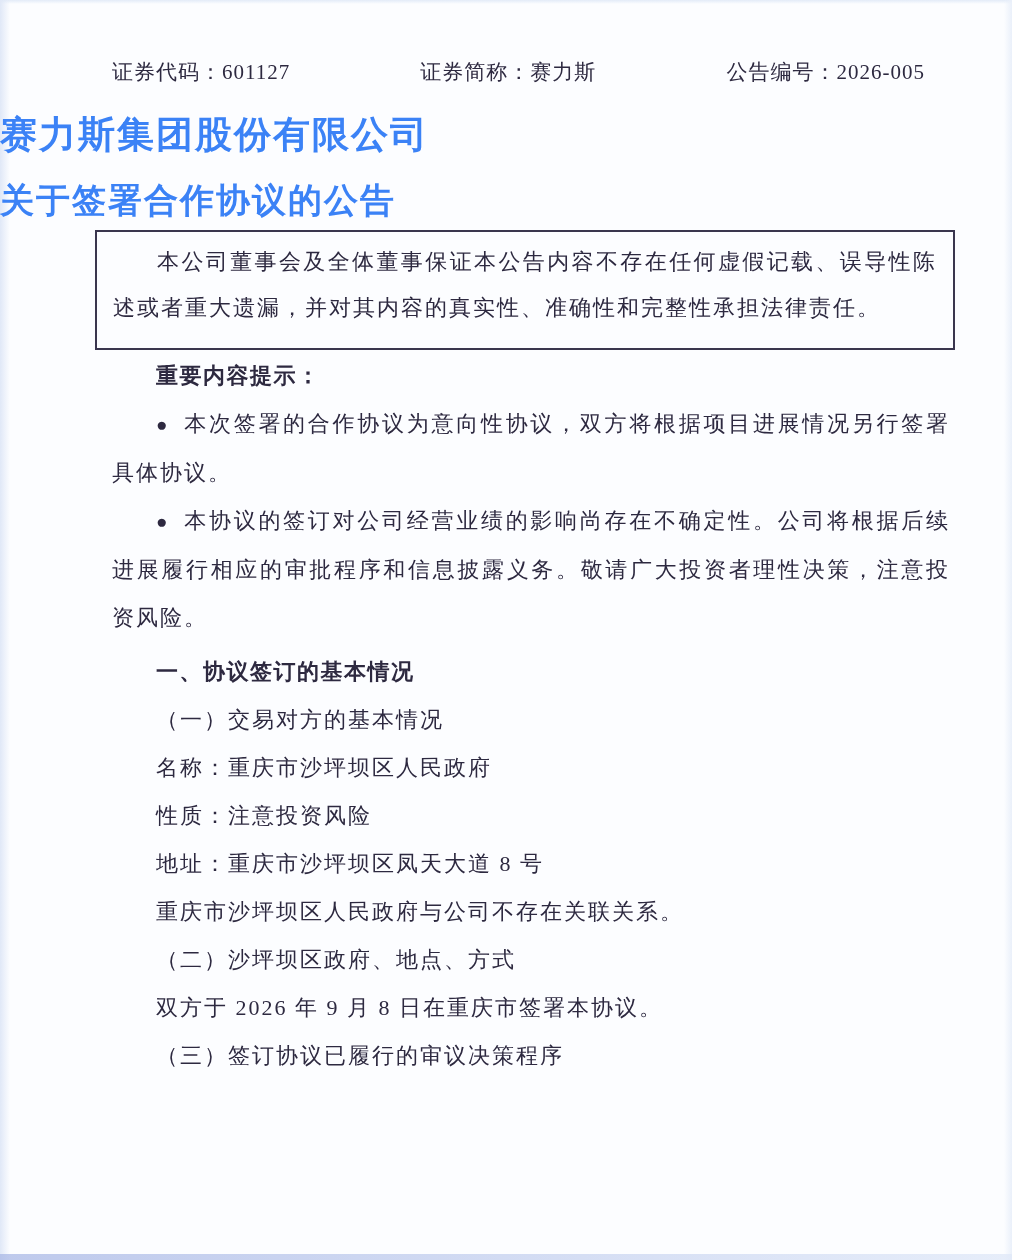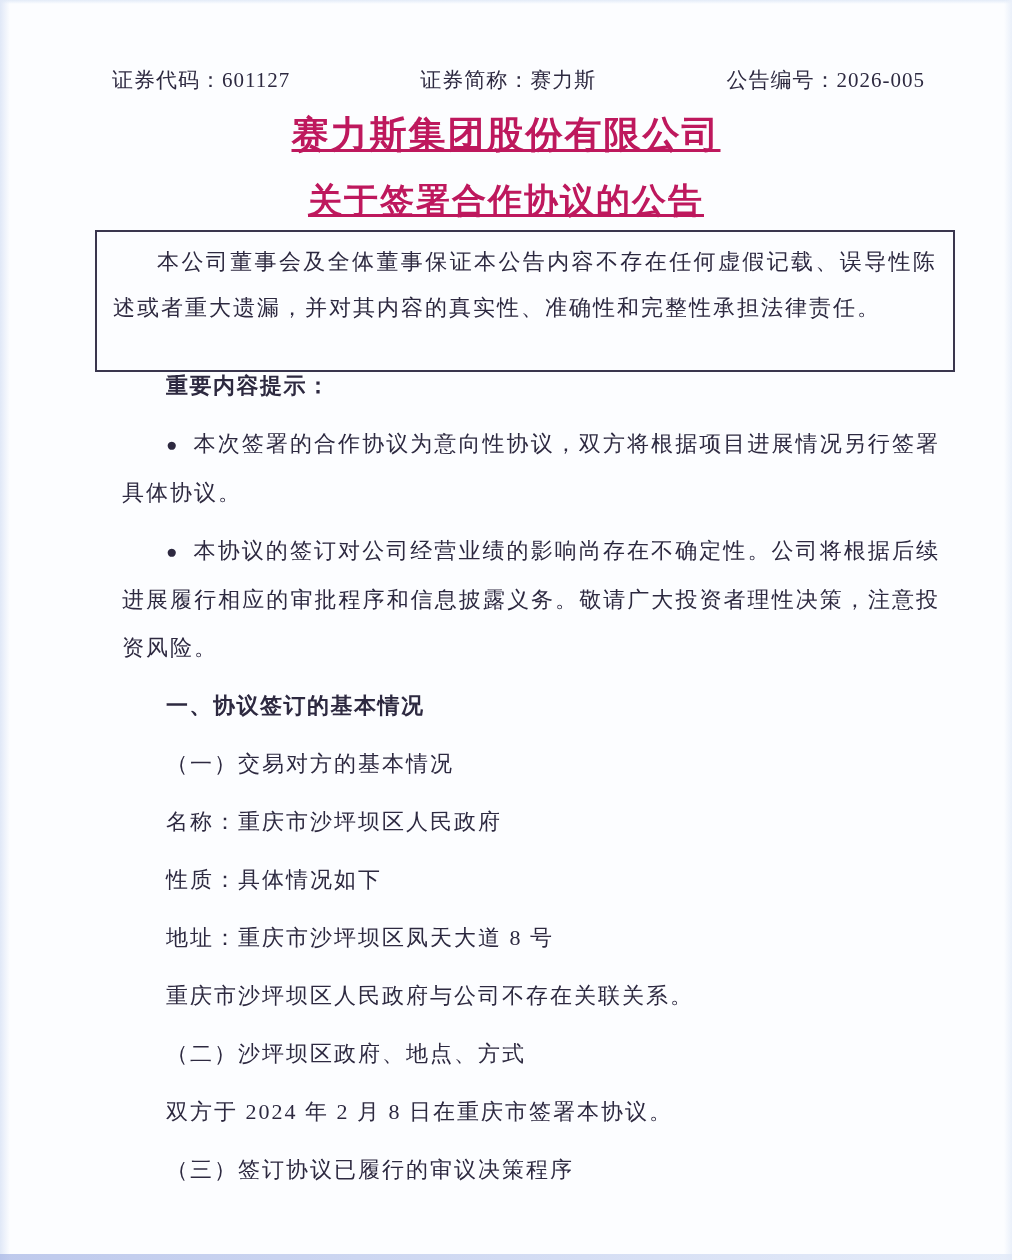--- a/index.html
+++ b/index.html
@@ -20,49 +20,48 @@
                  background: linear-gradient(to right, #e0e8f7, rgba(255,255,255,0)); }
   .edge-right  { position:absolute; right:0; top:0; width:8px; height:100%;
                  background: linear-gradient(to left, #eaf0fa, rgba(255,255,255,0)); }
   .edge-bottom { position:absolute; left:0; bottom:0; width:100%; height:6px;
                  background: linear-gradient(to right, #a9b8e6, #dfe8f8); opacity:.75; }
 
   .header-row {
     position: absolute;
     left: 112px;
     right: 87px;
-    top: 66px;
+    top: 58px;
     display: flex;
     justify-content: space-between;
     font-size: 21px;
     letter-spacing: 1px;
     white-space: nowrap;
     align-items: flex-end;
   }
 
   .doc-title {
     position: absolute;
     left: 0;
     width: 100%;
-    text-align: center;
+    text-align: left;
     font-family: "Liberation Sans", "DejaVu Sans", sans-serif;
     font-weight: bold;
-    color: #be185d;
+    color: #3b82f6;
     letter-spacing: 2px;
-    text-decoration: underline;
   }
   .doc-title.line1 { top: 110px; font-size: 37px; }
   .doc-title.line2 { top: 178px; font-size: 34px; }
 
   .disclaimer-box {
     position: absolute;
     left: 95px;
     top: 230px;
     width: 860px;
-    height: 142px;
+    height: 120px;
     border: 2px solid #3a364e;
     box-sizing: border-box;
     background: transparent;
   }
   .disclaimer-box .inner {
     padding: 7px 16px 0 16px;
     font-size: 22px;
     line-height: 46px;
     letter-spacing: 2px;
     text-indent: 2em;
@@ -73,21 +72,21 @@
     position: absolute;
     left: 112px;
     width: 838px;
     top: 352px;
     font-size: 22px;
     line-height: 48px;
     letter-spacing: 2px;
   }
 
   .para {
-    margin: 10px;
+    margin: 0;
     text-indent: 2em;
     text-align: justify;
   }
   .para.heading {
     font-family: "Liberation Sans", "DejaVu Sans", sans-serif;
     font-weight: bold;
     letter-spacing: 1.5px;
   }
   .para.intro { margin-top: 48px; }
   .para.sec1  { margin-top: 6px; }
@@ -127,25 +126,25 @@
 
   <p class="para"><span class="bullet-glyph">●</span><span>本协议的签订对公司经营业绩的影响尚存在不确定性。公司将根据后续进展履行相应的审批程序和信息披露义务。敬请广大投资者理性决策，注意投资风险。</span></p>
 
 
   <p class="para heading sec1">一、协议签订的基本情况</p>
 
   <p class="para">（一）交易对方的基本情况</p>
 
   <p class="para">名称：重庆市沙坪坝区人民政府</p>
 
-  <p class="para">性质：具体情况如下</p>
+  <p class="para">性质：注意投资风险</p>
 
   <p class="para">地址：重庆市沙坪坝区凤天大道 8 号</p>
 
   <p class="para">重庆市沙坪坝区人民政府与公司不存在关联关系。</p>
 
   <p class="para">（二）沙坪坝区政府、地点、方式</p>
 
-  <p class="para">双方于 2024 年 2 月 8 日在重庆市签署本协议。</p>
+  <p class="para">双方于 2026 年 9 月 8 日在重庆市签署本协议。</p>
 
   <p class="para">（三）签订协议已履行的审议决策程序</p>
 
 </div>
 
 </body></html>

